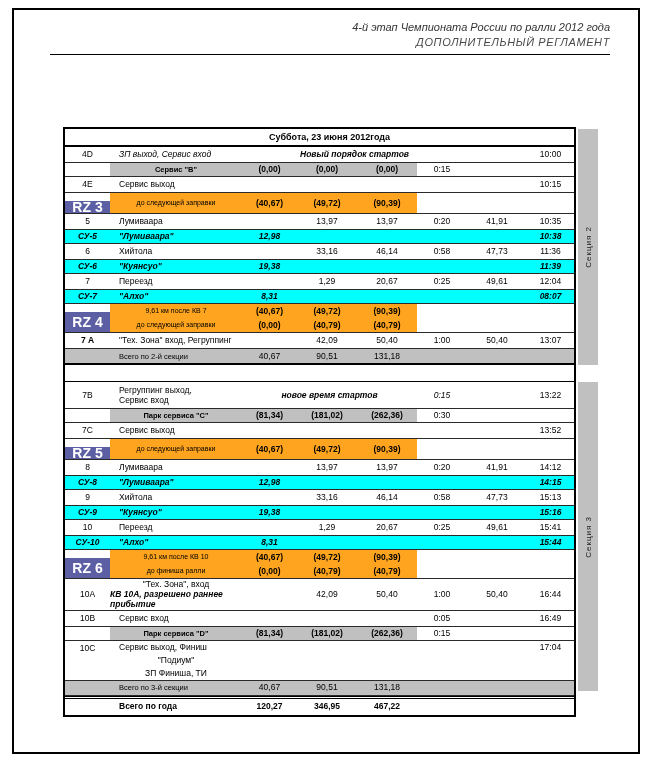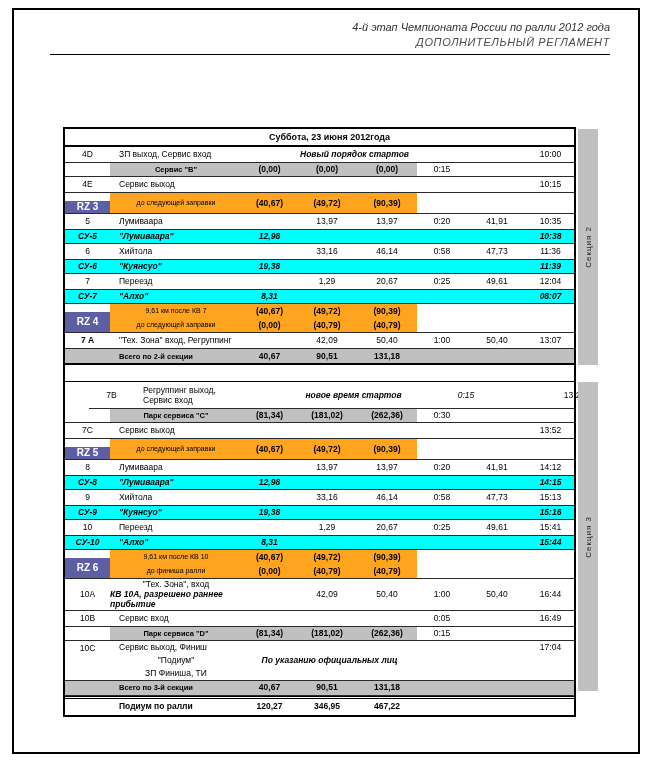--- a/index.html
+++ b/index.html
@@ -43,25 +43,25 @@
   .bold{font-weight:bold;}
   .italic{font-style:italic;}
   .small{font-size:7.5px;}
   .tiny{font-size:7px;}
   .row-head{border-bottom:2px solid #000;}
   .row-head .cell{font-weight:bold;font-size:9px;}
   .bg-gray{background:var(--gray,#C0C0C0);}
   .bg-orange{background:var(--orange,#FFA41E);}
   .bg-cyan{background:var(--cyan,#00FFFF);}
   .rz-label{
-    background:var(--rz,#5C5FA4);color:#fff;font-weight:bold;font-size:10px;margin-top:8px;
+    background:var(--rz,#5C5FA4);color:#fff;font-weight:bold;font-size:14px;margin-top:8px;
   }
   .row-su .cell{font-weight:bold;font-style:italic;}
   .row-total{background:var(--gray,#C0C0C0);}
-  .row-total .cell{font-weight:bold;}
+  .row-total .cell{font-weight:normal;}
   .row-total.sec-end{border-bottom:2px solid #000;}
   .row-spacer{height:16px;background:#fff;border-bottom:1px solid #000;}
   .row-grand{border-top:3px double #000;border-bottom:none;}
   .row-grand .cell{font-weight:bold;}
   .section-bar{
     position:absolute;width:20px;left:513px;background:var(--gray,#C0C0C0);
     display:flex;align-items:center;justify-content:center;
   }
   .section-bar span{
     writing-mode:vertical-rl;transform:rotate(180deg);
@@ -77,21 +77,21 @@
     <div class="l2">ДОПОЛНИТЕЛЬНЫЙ РЕГЛАМЕНТ</div>
   </div>
   <div class="header-rule"></div>
 
   <div class="table-wrap">
       <div class="grid-row row-head" style="min-height: 16px;">
         <div class="cell " style="grid-column: 3 / span 3;">Суббота, 23 июня 2012года</div>
       </div>
       <div class="grid-row" style="min-height: 15px;">
         <div class="cell " style="grid-column: 1;">4D</div>
-        <div class="cell left" style="grid-column: 2;">ЗП выход, Сервис вход</div>
+        <div class="cell left" style="grid-column: 2; font-style: italic;">ЗП выход, Сервис вход</div>
         <div class="cell bold italic" style="grid-column: 3 / span 4;">Новый порядок стартов</div>
         <div class="cell " style="grid-column: 8;">10:00</div>
       </div>
       <div class="grid-row" style="min-height: 13px;">
         <div class="cell " style="grid-column: 1;"></div>
         <div class="cell bg-gray bold small" style="grid-column: 2;">Сервис "В"</div>
         <div class="cell bg-gray bold" style="grid-column: 3;">(0,00)</div>
         <div class="cell bg-gray bold" style="grid-column: 4;">(0,00)</div>
         <div class="cell bg-gray bold" style="grid-column: 5;">(0,00)</div>
         <div class="cell " style="grid-column: 6;">0:15</div>
@@ -180,21 +180,21 @@
         <div class="cell " style="grid-column: 8;">13:07</div>
       </div>
       <div class="grid-row row-total sec-end" style="min-height: 14px;">
         <div class="cell " style="grid-column: 1;"></div>
         <div class="cell left bold small" style="grid-column: 2;">Всего по 2-й секции</div>
         <div class="cell " style="grid-column: 3;">40,67</div>
         <div class="cell " style="grid-column: 4;">90,51</div>
         <div class="cell " style="grid-column: 5;">131,18</div>
       </div>
       <div class="grid-row row-spacer"></div>
-      <div class="grid-row" style="min-height: 26px; margin-left: 24px;">
+      <div class="grid-row" style="min-height: 26px;">
         <div class="cell " style="grid-column: 1;">7B</div>
         <div class="cell multiline left" style="grid-column: 2;">
           <div style="align-self: flex-start;">Регруппинг выход,</div>
           <div style="align-self: flex-start;">Сервис вход</div>
         </div>
         <div class="cell bold italic" style="grid-column: 3 / span 3;">новое время стартов</div>
         <div class="cell italic" style="grid-column: 6;">0:15</div>
         <div class="cell " style="grid-column: 8;">13:22</div>
       </div>
       <div class="grid-row" style="min-height: 13px;">
@@ -303,33 +303,32 @@
         <div class="cell bg-gray bold" style="grid-column: 3;">(81,34)</div>
         <div class="cell bg-gray bold" style="grid-column: 4;">(181,02)</div>
         <div class="cell bg-gray bold" style="grid-column: 5;">(262,36)</div>
         <div class="cell " style="grid-column: 6;">0:15</div>
       </div>
       <div class="grid-row" style="grid-auto-rows: 13px;">
         <div class="cell " style="grid-area: 1 / 1 / span 3; align-items: flex-start; padding-top: 2px;">10C</div>
         <div class="cell left" style="grid-area: 1 / 2;">Сервис выход, Финиш</div>
         <div class="cell " style="grid-area: 1 / 8;">17:04</div>
         <div class="cell " style="grid-area: 2 / 2;">"Подиум"</div>
-        <div class="cell bold italic" style="grid-area: 2 / 3 / auto / span 3;">По указанию официальных лиц</div>
         <div class="cell " style="grid-area: 3 / 2;">ЗП Финиша, ТИ</div>
       </div>
       <div class="grid-row row-total" style="min-height: 14px;">
         <div class="cell " style="grid-column: 1;"></div>
         <div class="cell left bold small" style="grid-column: 2;">Всего по 3-й секции</div>
         <div class="cell " style="grid-column: 3;">40,67</div>
         <div class="cell " style="grid-column: 4;">90,51</div>
         <div class="cell " style="grid-column: 5;">131,18</div>
       </div>
       <div class="grid-row row-grand" style="min-height: 16px;">
         <div class="cell " style="grid-column: 1;"></div>
-        <div class="cell left" style="grid-column: 2;">Подиум по ралли</div>
+        <div class="cell left" style="grid-column: 2;">Всего по года</div>
         <div class="cell " style="grid-column: 3;">120,27</div>
         <div class="cell " style="grid-column: 4;">346,95</div>
         <div class="cell " style="grid-column: 5;">467,22</div>
       </div>
       <div class="section-bar" style="top: 0px; height: 236px;">
         <span>Секция  2</span>
       </div>
       <div class="section-bar" style="top: 253px; height: 309px;">
         <span>Секция  3</span>
       </div>

